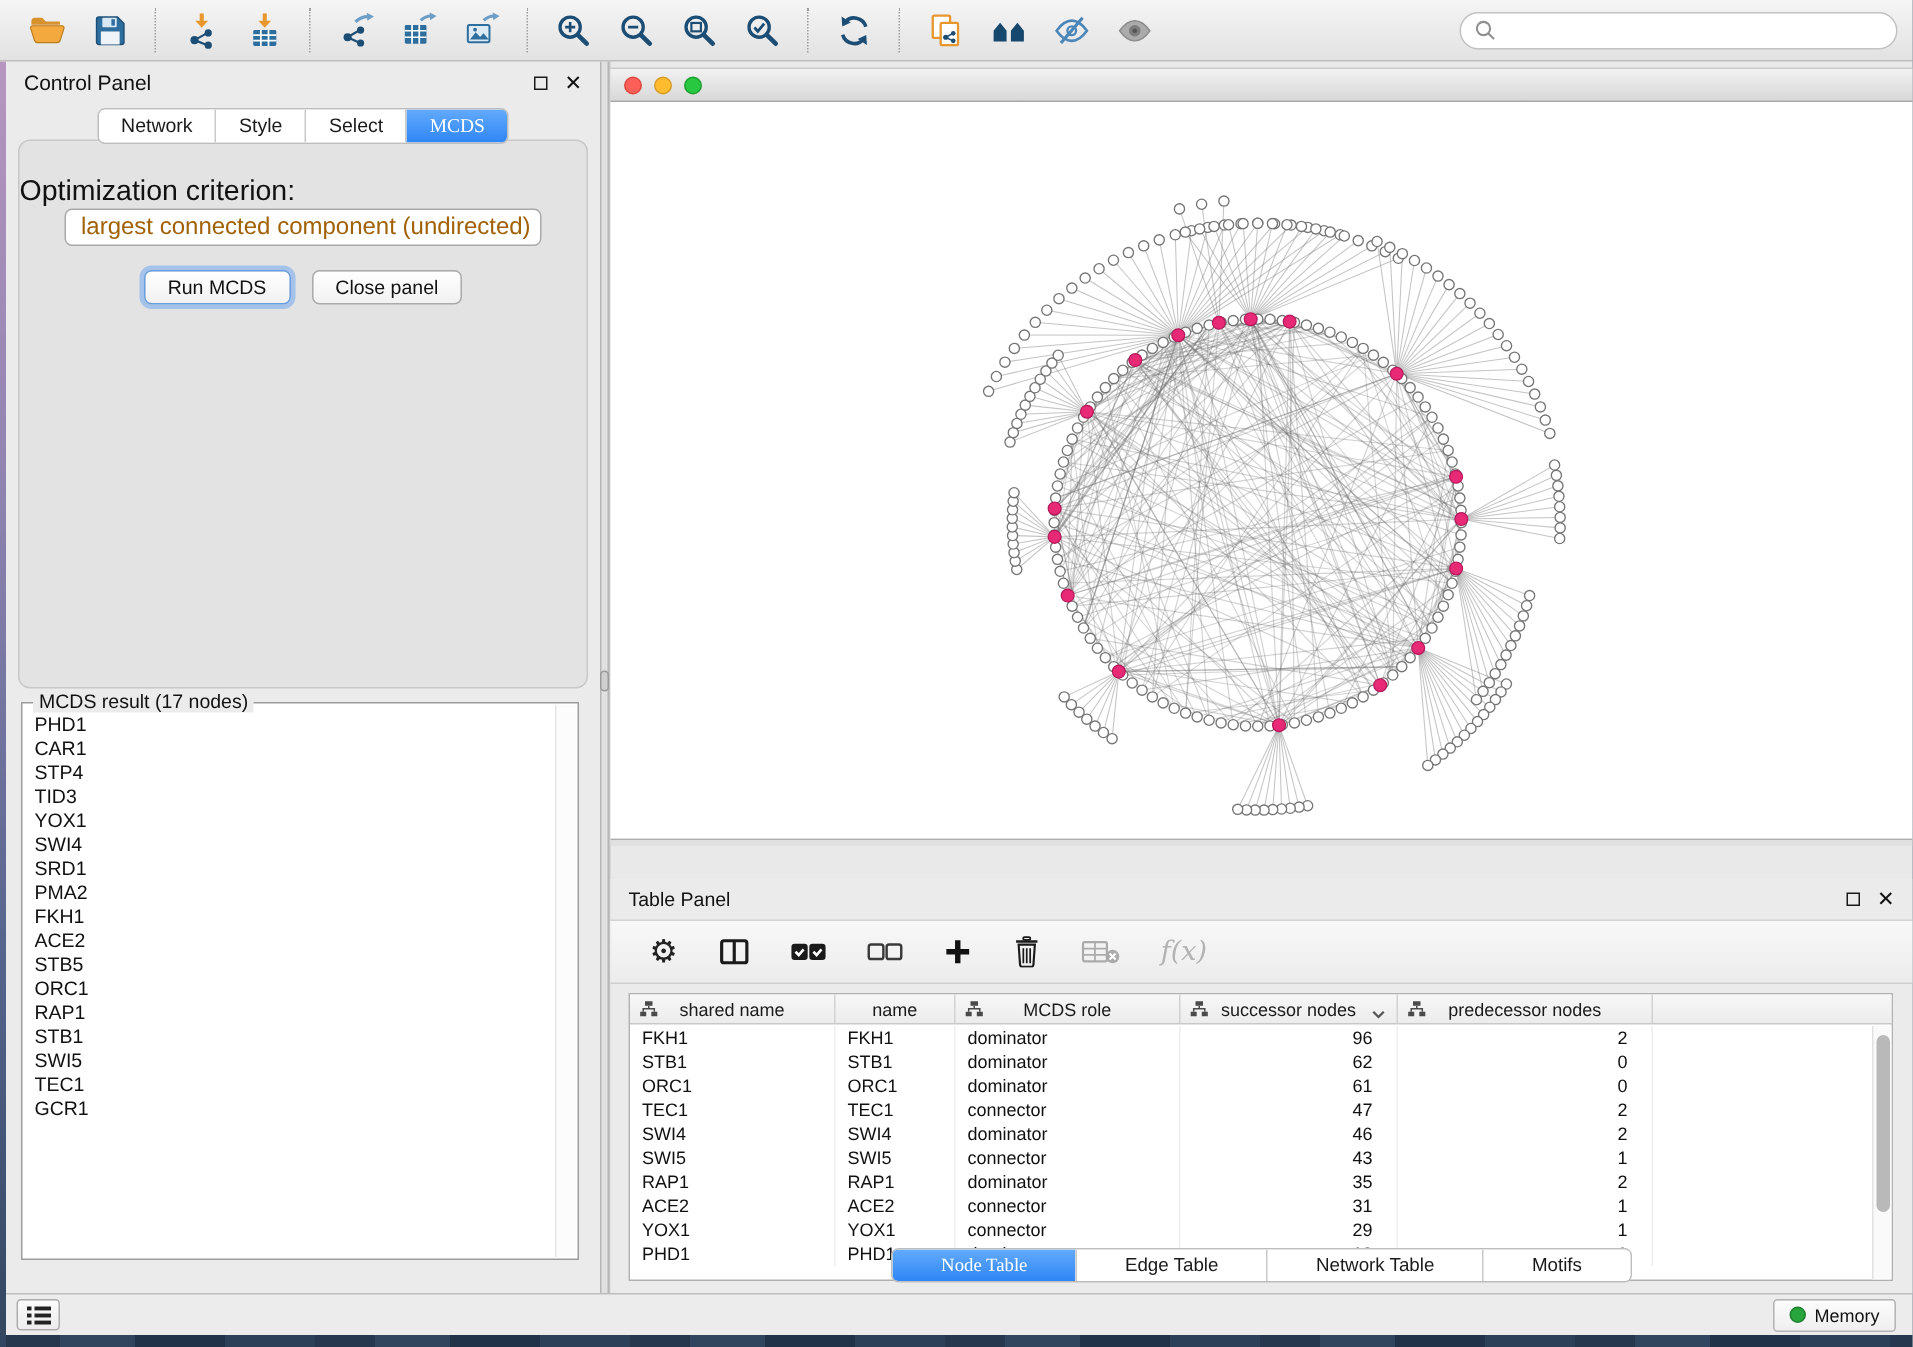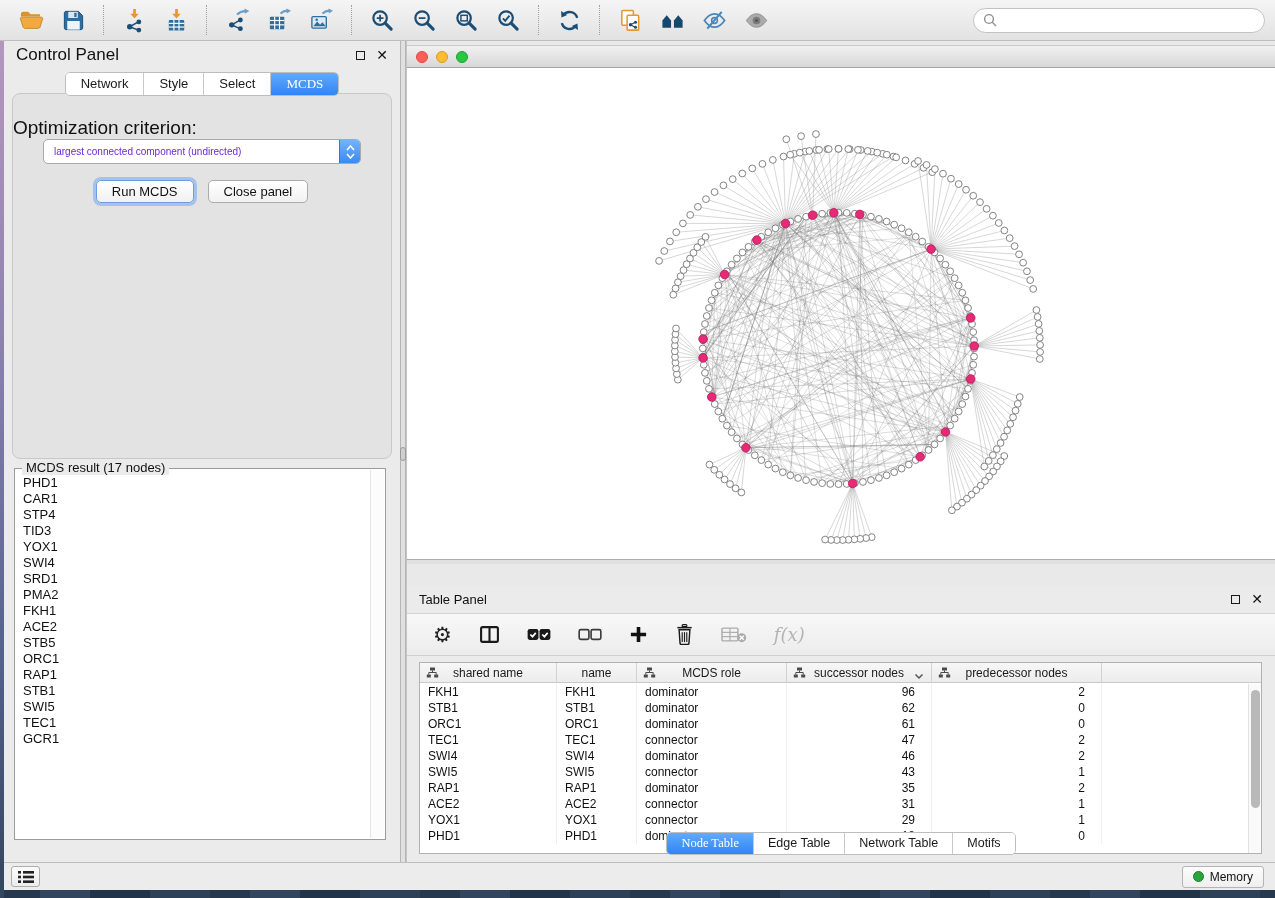--- a/index.html
+++ b/index.html
@@ -21,37 +21,37 @@
   .sep { height:30px; border-left:1px dotted #9e9e9e; margin:0 9px; }
   .searchbox { margin-left:auto; width:292px; height:25px; border:1px solid #c2c2c2; border-radius:13px;
     background:#fff; display:flex; align-items:center; padding:0 9px; gap:6px; }
   .searchbox input { border:none; outline:none; flex:1; font-size:12px; background:transparent; }
 
   .main { position:absolute; top:41px; bottom:28px; left:0; right:0; }
 
   
   .cpanel { position:absolute; left:4px; top:0; width:396px; height:100%; background:#ebebeb; }
   .cp-header { height:28px; display:flex; align-items:center; padding:0 12px; }
-  .cp-title { font-size:17px; color:#111; flex:1; }
+  .cp-title { font-size:14px; color:#111; flex:1; }
   .winbtns { display:flex; gap:11px; align-items:center; }
   .floatico { width:9px; height:9px; border:1.5px solid #1a1a1a; display:inline-block; }
   .closeico { font-size:14px; font-weight:bold; color:#111; line-height:1; }
 
   .cp-tabs { position:absolute; top:31px; left:0; right:0; display:flex; justify-content:center; z-index:2; }
   .seg { display:flex; border:1px solid #bdbdbd; border-radius:5px; background:#fff; overflow:hidden; }
   .seg .tab { padding:3px 15px; font-size:13px; color:#1a1a1a; border-left:1px solid #c9c9c9; background:#fff; }
   .seg .tab:first-child { border-left:none; }
   .seg .tab.active { background:linear-gradient(#62aafc,#2f86f6); color:#fff;font-family:Liberation Serif, serif; }
 
   .cp-body { position:absolute; top:52px; left:8px; right:8px; height:366px;
     background:#e3e3e3; border:1px solid #c8c8c8; border-radius:8px; }
   .opt-label { position:absolute; top:23px; width:100%; font-size:19px; color:#111; }
   .selectbox { position:absolute; top:45px; left:50%; transform:translateX(-50%); width:318px; height:25px;
     background:#fff; border:1px solid #a9a9a9; border-radius:5px; display:flex; align-items:center; overflow:hidden; }
-  .selectbox .val { flex:1; padding:0 10px; font-size:10px; color:#6d28d9; white-space:nowrap; }
+  .selectbox .val { flex:1; padding:0 10px; font-size:16px; color:#a16207; white-space:nowrap; }
   .stepper { width:21px; height:100%; background:linear-gradient(#74b3fa,#3a8af2); border-left:1px solid #3577d6;
     display:flex; flex-direction:column; align-items:center; justify-content:center; gap:2px; }
   .cp-btns { position:absolute; top:86px; width:100%; display:flex; justify-content:center; gap:14px; }
   .btn { background:linear-gradient(#ffffff,#f1f1f1); border:1px solid #ababab; border-radius:5px;
     padding:3px 15px; font-size:13px; color:#111; }
   .btn.focus { border-color:#699fdf; box-shadow:0 0 0 3px rgba(115,168,240,.55); }
 
   .result-group { position:absolute; top:427px; left:10px; right:14px; bottom:22px; border:1px solid #9c9c9c; background:#fff; }
   .legend { position:absolute; top:-9px; left:7px; background:#ebebeb; padding:0 4px; font-size:13px; color:#111; }
   .result-list { position:absolute; inset:6px 18px 4px 8px; overflow:hidden; font-size:13px; line-height:16px; color:#111; }
@@ -98,21 +98,21 @@
   .tbody { position:absolute; top:21px; left:0; right:13px; bottom:0; overflow:hidden; }
   .trow { display:flex; height:16px; line-height:16px; font-size:12px; color:#111; }
   .tcell { border-right:1px solid #efefef; padding:0 8px; white-space:nowrap; overflow:hidden; }
   .num { text-align:right; padding-right:16px; }
   .c1 { width:137px; } .c2 { width:80px; } .c3 { width:150px; } .c4 { width:145px; } .c5 { width:170px; }
   .cf { flex:1; border-right:none; }
   .tscroll { position:absolute; top:21px; right:0; bottom:0; width:13px; background:#fafafa; border-left:1px solid #e2e2e2; }
   .tthumb { position:absolute; top:6px; left:2px; width:9px; height:118px; background:#b9b9b9; border-radius:5px; }
 
   .tp-tabs { position:absolute; bottom:7px; left:0; right:0; display:flex; justify-content:center; }
-  .tp-tabs .tab { font-size:12.5px; padding:3px 14px; }
+  .tp-tabs .tab { font-size:12.5px; padding:3px 32px; }
 
   
   .statusbar { position:absolute; left:0; right:0; bottom:0; height:28px; background:#ececec;
     border-top:1px solid #bdbdbd; display:flex; align-items:center; padding:12px 11px; z-index:5; }
   .listbtn { width:29px; height:21px; border:1px solid #adadad; background:linear-gradient(#fbfbfb,#ececec);
     border-radius:3px; display:flex; align-items:center; justify-content:center; }
   .membtn { margin-left:auto; height:22px; border:1px solid #b4b4b4; background:linear-gradient(#fcfcfc,#efefef);
     border-radius:3px; display:flex; align-items:center; gap:6px; padding:0 10px; font-size:12px; color:#111; }
   .memdot { width:11px; height:11px; border-radius:50%; background:#28a53c; border:1px solid #1d8130; }
 </style>

